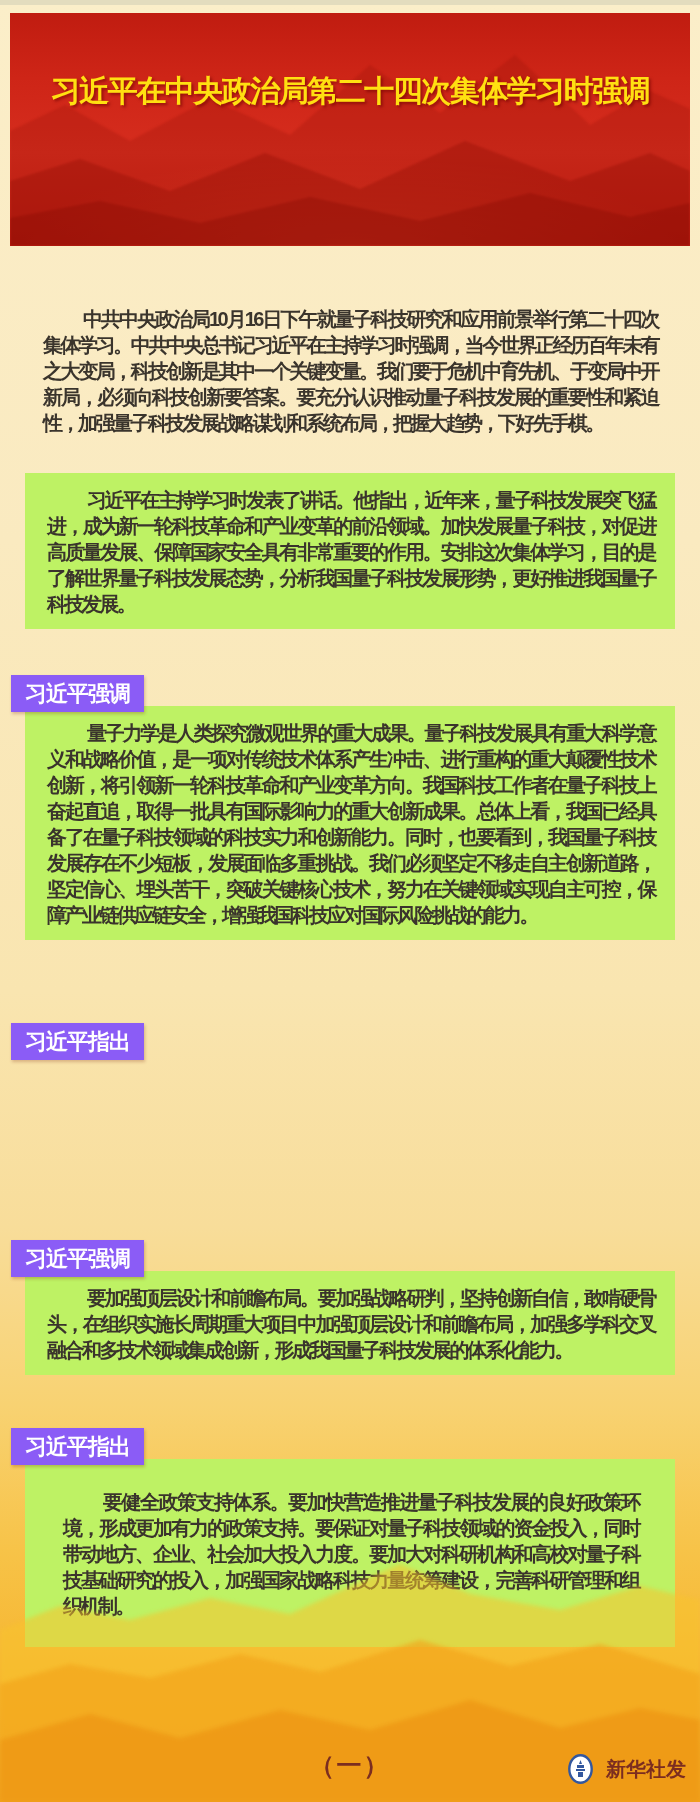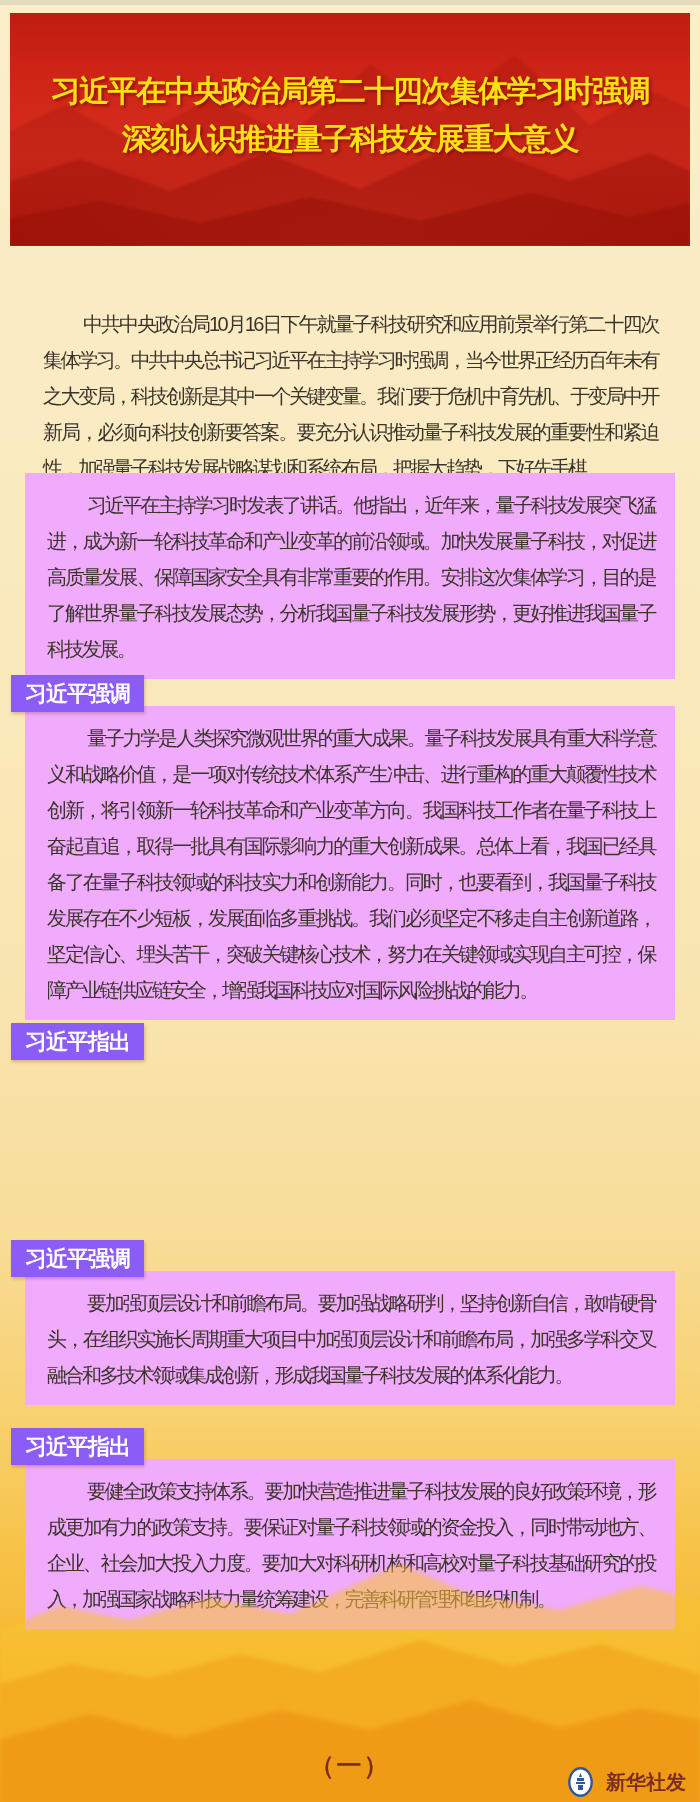--- a/index.html
+++ b/index.html
@@ -26,66 +26,65 @@
   .banner-title{
     position:absolute;top:54px;left:0;right:0;text-align:center;
     color:#FFE011;font-weight:900;font-size:30px;line-height:48px;
     letter-spacing:-1.5px;
     text-shadow:2px 2px 3px rgba(110,0,0,.6);
     white-space:nowrap;
   }
 
   
   .cn-text{
-    color:#3A342C;font-size:20px;line-height:36px;letter-spacing:-2.5px;
-    text-align:justify;text-indent:2em;font-weight:normal;
+    color:#3A342C;font-size:20px;line-height:26px;letter-spacing:-2.5px;
+    text-align:justify;text-indent:2em;font-weight:bold;
   }
   .para1{position:absolute;top:286px;left:43px;right:42px;}
   .panel{
-    background:#f0abfc;margin:0 25px;padding:14px 20px 12px 22px;
+    background:#bef264;margin:0 25px;padding:14px 20px 12px 22px;
   }
   .panel-intro{position:absolute;top:473px;left:0;right:0;}
 
   .group{position:absolute;left:0;right:0;}
   .g1{top:675px;} .g2{top:1023px;} .g3{top:1240px;} .g4{top:1428px;}
   .badge{
     position:relative;z-index:2;display:inline-block;margin-left:11px;
     background:#8b5cf6;color:#FFFFFF;font-weight:bold;
     font-size:22px;line-height:27px;letter-spacing:-1px;
     padding:5px 14px;box-shadow:1px 2px 3px rgba(120,30,10,.25);
   }
   .group .panel{margin-top:-6px;}
 
   
   .footer-mountains{position:absolute;left:0;bottom:0;width:700px;height:300px;filter:blur(2px);}
   .page-number{
     position:absolute;bottom:20px;left:0;right:0;text-align:center;
     color:#7B2D20;font-size:25px;font-weight:bold;letter-spacing:2px;
   }
   .credit{
-    position:absolute;bottom:5px;right:14px;display:flex;align-items:center;gap:13px;
+    position:absolute;bottom:18px;right:14px;display:flex;align-items:center;gap:13px;
   }
   .credit-label{color:#7B2D20;font-size:20px;font-weight:bold;letter-spacing:0;}
   .xinhua-logo{width:25px;height:30px;display:block;}
 </style>
 </head>
 <body>
 
 <div class="top-strip"></div>
 
 <div class="banner">
   <div class="banner-glow"></div>
   <svg class="banner-mountains" viewBox="0 0 680 233" preserveAspectRatio="none">
     <path d="M0,233 L0,118 L55,92 L120,128 L200,86 L280,122 L360,52 L430,100 L505,42 L580,112 L640,78 L680,96 L680,233 Z" fill="#8F0F06" fill-opacity="0.22"></path>
     <path d="M0,233 L0,168 L70,146 L160,178 L255,140 L350,176 L455,128 L560,168 L640,140 L680,158 L680,233 Z" fill="#880B03" fill-opacity="0.30"></path>
     <path d="M0,233 L0,205 L90,188 L190,210 L300,184 L410,208 L520,180 L620,204 L680,190 L680,233 Z" fill="#7E0802" fill-opacity="0.32"></path>
   </svg>
   <div class="banner-title">
     <div>习近平在中央政治局第二十四次集体学习时强调</div>
-    <div>深刻认识推进量子科技发展重大意义</div>
   </div>
 </div>
 
 <p class="cn-text para1">中共中央政治局10月16日下午就量子科技研究和应用前景举行第二十四次集体学习。中共中央总书记习近平在主持学习时强调，当今世界正经历百年未有之大变局，科技创新是其中一个关键变量。我们要于危机中育先机、于变局中开新局，必须向科技创新要答案。要充分认识推动量子科技发展的重要性和紧迫性，加强量子科技发展战略谋划和系统布局，把握大趋势，下好先手棋。</p>
 
 <div class="panel-intro">
   <div class="panel">
     <p class="cn-text" style="margin:0">习近平在主持学习时发表了讲话。他指出，近年来，量子科技发展突飞猛进，成为新一轮科技革命和产业变革的前沿领域。加快发展量子科技，对促进高质量发展、保障国家安全具有非常重要的作用。安排这次集体学习，目的是了解世界量子科技发展态势，分析我国量子科技发展形势，更好推进我国量子科技发展。</p>
   </div>
 </div>
@@ -104,21 +103,21 @@
 <div class="group g3">
   <span class="badge">习近平强调</span>
   <div class="panel">
     <p class="cn-text" style="margin:0">要加强顶层设计和前瞻布局。要加强战略研判，坚持创新自信，敢啃硬骨头，在组织实施长周期重大项目中加强顶层设计和前瞻布局，加强多学科交叉融合和多技术领域集成创新，形成我国量子科技发展的体系化能力。</p>
   </div>
 </div>
 
 <div class="group g4">
   <span class="badge">习近平指出</span>
   <div class="panel">
-    <p class="cn-text" style="margin:0">要健全政策支持体系。要加快营造推进量子科技发展的良好政策环境，形成更加有力的政策支持。要保证对量子科技领域的资金投入，同时带动地方、企业、社会加大投入力度。要加大对科研机构和高校对量子科技基础研究的投入，加强国家战略科技力量统筹建设，完善科研管理和组织机制。</p>
+    <p class="cn-text" style="margin:16px">要健全政策支持体系。要加快营造推进量子科技发展的良好政策环境，形成更加有力的政策支持。要保证对量子科技领域的资金投入，同时带动地方、企业、社会加大投入力度。要加大对科研机构和高校对量子科技基础研究的投入，加强国家战略科技力量统筹建设，完善科研管理和组织机制。</p>
   </div>
 </div>
 
 <svg class="footer-mountains" viewBox="0 0 700 300" preserveAspectRatio="none">
   <path d="M0,128 L60,104 L130,118 L210,96 L290,112 L400,62 L470,92 L560,108 L640,84 L700,98 L700,300 L0,300 Z" fill="#F8C22E" fill-opacity="0.55"></path>
   <path d="M0,182 L70,162 L150,176 L240,152 L320,170 L420,138 L510,164 L600,142 L700,172 L700,300 L0,300 Z" fill="#F2A51C" fill-opacity="0.65"></path>
   <path d="M0,238 L90,212 L180,236 L280,208 L370,228 L470,198 L560,226 L640,206 L700,218 L700,300 L0,300 Z" fill="#EC9414" fill-opacity="0.70"></path>
 </svg>
 
 <div class="page-number">（一）</div>

